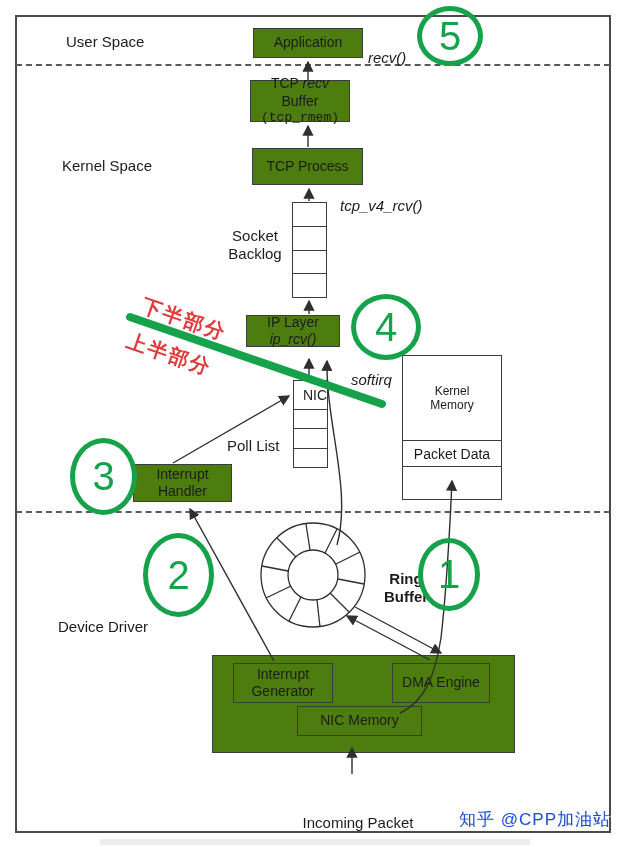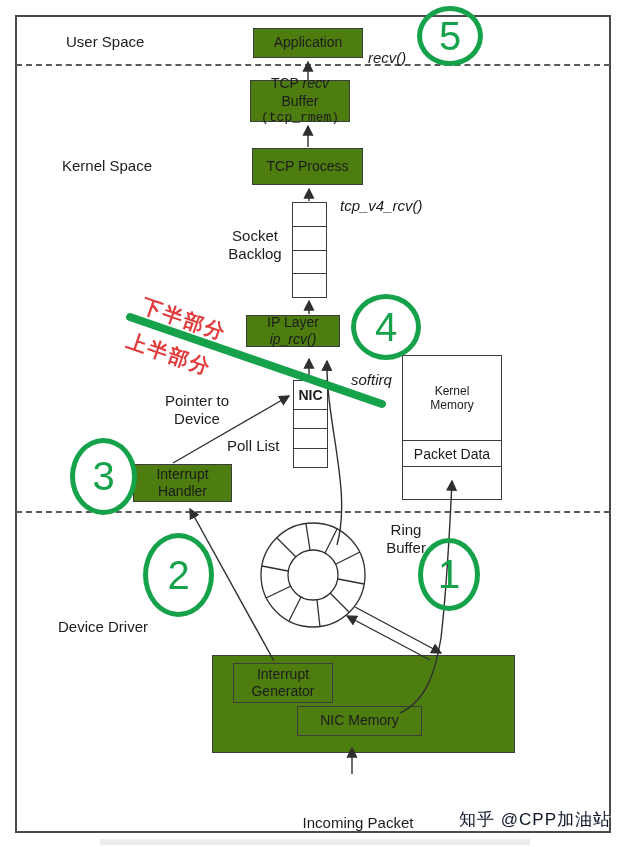--- a/index.html
+++ b/index.html
@@ -5,29 +5,29 @@
   html,body{margin:0;padding:0;background:#fff;}
   .stage{position:relative;width:624px;height:847px;background:#fff;font-family:"Liberation Sans",sans-serif;color:#1c1c1c;overflow:hidden;}
   .frame{position:absolute;left:15px;top:15px;width:596px;height:818px;border:2px solid #4a4a4a;box-sizing:border-box;}
   .dash{position:absolute;left:16px;width:594px;border-top:2px dashed #5a5a5a;}
   .box{position:absolute;border:1.5px solid #3c3c3c;background:#4d7c0f;box-sizing:border-box;display:flex;flex-direction:column;align-items:center;justify-content:center;font-size:14px;line-height:1.25;text-align:center;}
   .lbl{position:absolute;font-size:15px;line-height:1.22;text-align:center;}
   .multiline{white-space:pre-line;}
   .ital{font-style:italic;}
   .mono{font-family:"Liberation Mono",monospace;font-size:13px;letter-spacing:0px;}
   .stack{position:absolute;border:1.5px solid #3c3c3c;background:#fff;box-sizing:border-box;display:flex;flex-direction:column;}
-  .cell{flex:1;border-bottom:1.5px solid #3c3c3c;box-sizing:border-box;display:flex;align-items:center;justify-content:center;font-size:14px;font-weight:bold;}
+  .cell{flex:1;border-bottom:1.5px solid #3c3c3c;box-sizing:border-box;display:flex;align-items:center;justify-content:flex-end;font-size:14px;}
   .cell:last-child{border-bottom:none;}
   .kmem{position:absolute;left:402px;top:355px;width:100px;height:145px;border:1.5px solid #3c3c3c;background:#fff;box-sizing:border-box;}
   .kmem .title{height:84px;display:flex;align-items:center;justify-content:center;font-size:12px;text-align:center;}
   .kmem .pdrow{height:27px;border-top:1.5px solid #3c3c3c;border-bottom:1.5px solid #3c3c3c;display:flex;align-items:center;justify-content:center;font-size:14px;box-sizing:border-box;}
   .circle{position:absolute;border:5px solid #16a24b;border-radius:50%;box-sizing:border-box;display:flex;align-items:center;justify-content:center;color:#16a24b;font-size:40px;background:transparent;}
   .rednote{position:absolute;color:#e03a3a;font-size:20px;font-weight:bold;letter-spacing:2px;transform:rotate(19deg);white-space:nowrap;}
   .svgov{position:absolute;left:0;top:0;width:624px;height:847px;pointer-events:none;}
-  .watermark{position:absolute;left:455px;top:808px;width:156px;text-align:right;font-size:17px;color:#0f172a;letter-spacing:1px;text-shadow:1px 1px 0 #f2f2f2;}
+  .watermark{position:absolute;left:455px;top:808px;width:156px;text-align:right;font-size:17px;color:#1d4ed8;letter-spacing:1px;text-shadow:1px 1px 0 #f2f2f2;}
   .bottomstrip{position:absolute;left:100px;top:839px;width:430px;height:6px;background:#ededed;}
 </style>
 </head>
 <body>
 
 <div class="stage">
 
   <div class="frame"></div>
   <div class="dash" style="top:64px"></div>
   <div class="dash" style="top:511px"></div>
@@ -67,44 +67,45 @@
 
   <div class="stack" style="left:293px;top:380px;width:35px;height:88px;">
     <div class="cell" style="flex:1.5;">
         <span>NIC</span>
       </div>
     <div class="cell"></div>
     <div class="cell"></div>
     <div class="cell"></div>
   </div>
   <div class="lbl ital" style="left:351px;top:371px;">softirq</div>
-  <div class="lbl multiline" style="left:155px;top:392px;width:84px;">Pointer to
-Device</div>
   <div class="lbl" style="left:227px;top:437px;">Poll List</div>
 
   <div class="kmem">
     <div class="title multiline">Kernel
 Memory</div>
     <div class="pdrow">
         <span>Packet Data</span>
       </div>
   </div>
 
   <div class="box multiline" style="left:133px;top:464px;width:99px;height:38px;">
     <span class="multiline">Interrupt
 Handler</span>
   </div>
 
-  <div class="lbl multiline" style="left:378px;top:521px;width:56px;">Ring
+  <div class="lbl multiline" style="left:378px;top:570px;width:56px;font-weight:bold;">Ring
 Buffer</div>
 
   <div class="box" style="left:212px;top:655px;width:303px;height:98px;"></div>
   <div class="box multiline" style="left:233px;top:663px;width:100px;height:40px;">
     <span class="multiline">Interrupt
 Generator</span>
+  </div>
+  <div class="box" style="left:392px;top:663px;width:98px;height:40px;">
+    <span>DMA Engine</span>
   </div>
   <div class="box" style="left:297px;top:706px;width:125px;height:30px;">
     <span>NIC Memory</span>
   </div>
   <div class="lbl" style="left:300px;top:790px;width:116px;margin-top:24px;">Incoming Packet</div>
 
   <svg class="svgov" viewBox="0 0 624 847">
     <defs>
       <marker id="ah" markerWidth="8" markerHeight="8" refX="7" refY="4" orient="auto">
         <path d="M0,0 L8,4 L0,8 Z" fill="#2f2f2f"></path>

